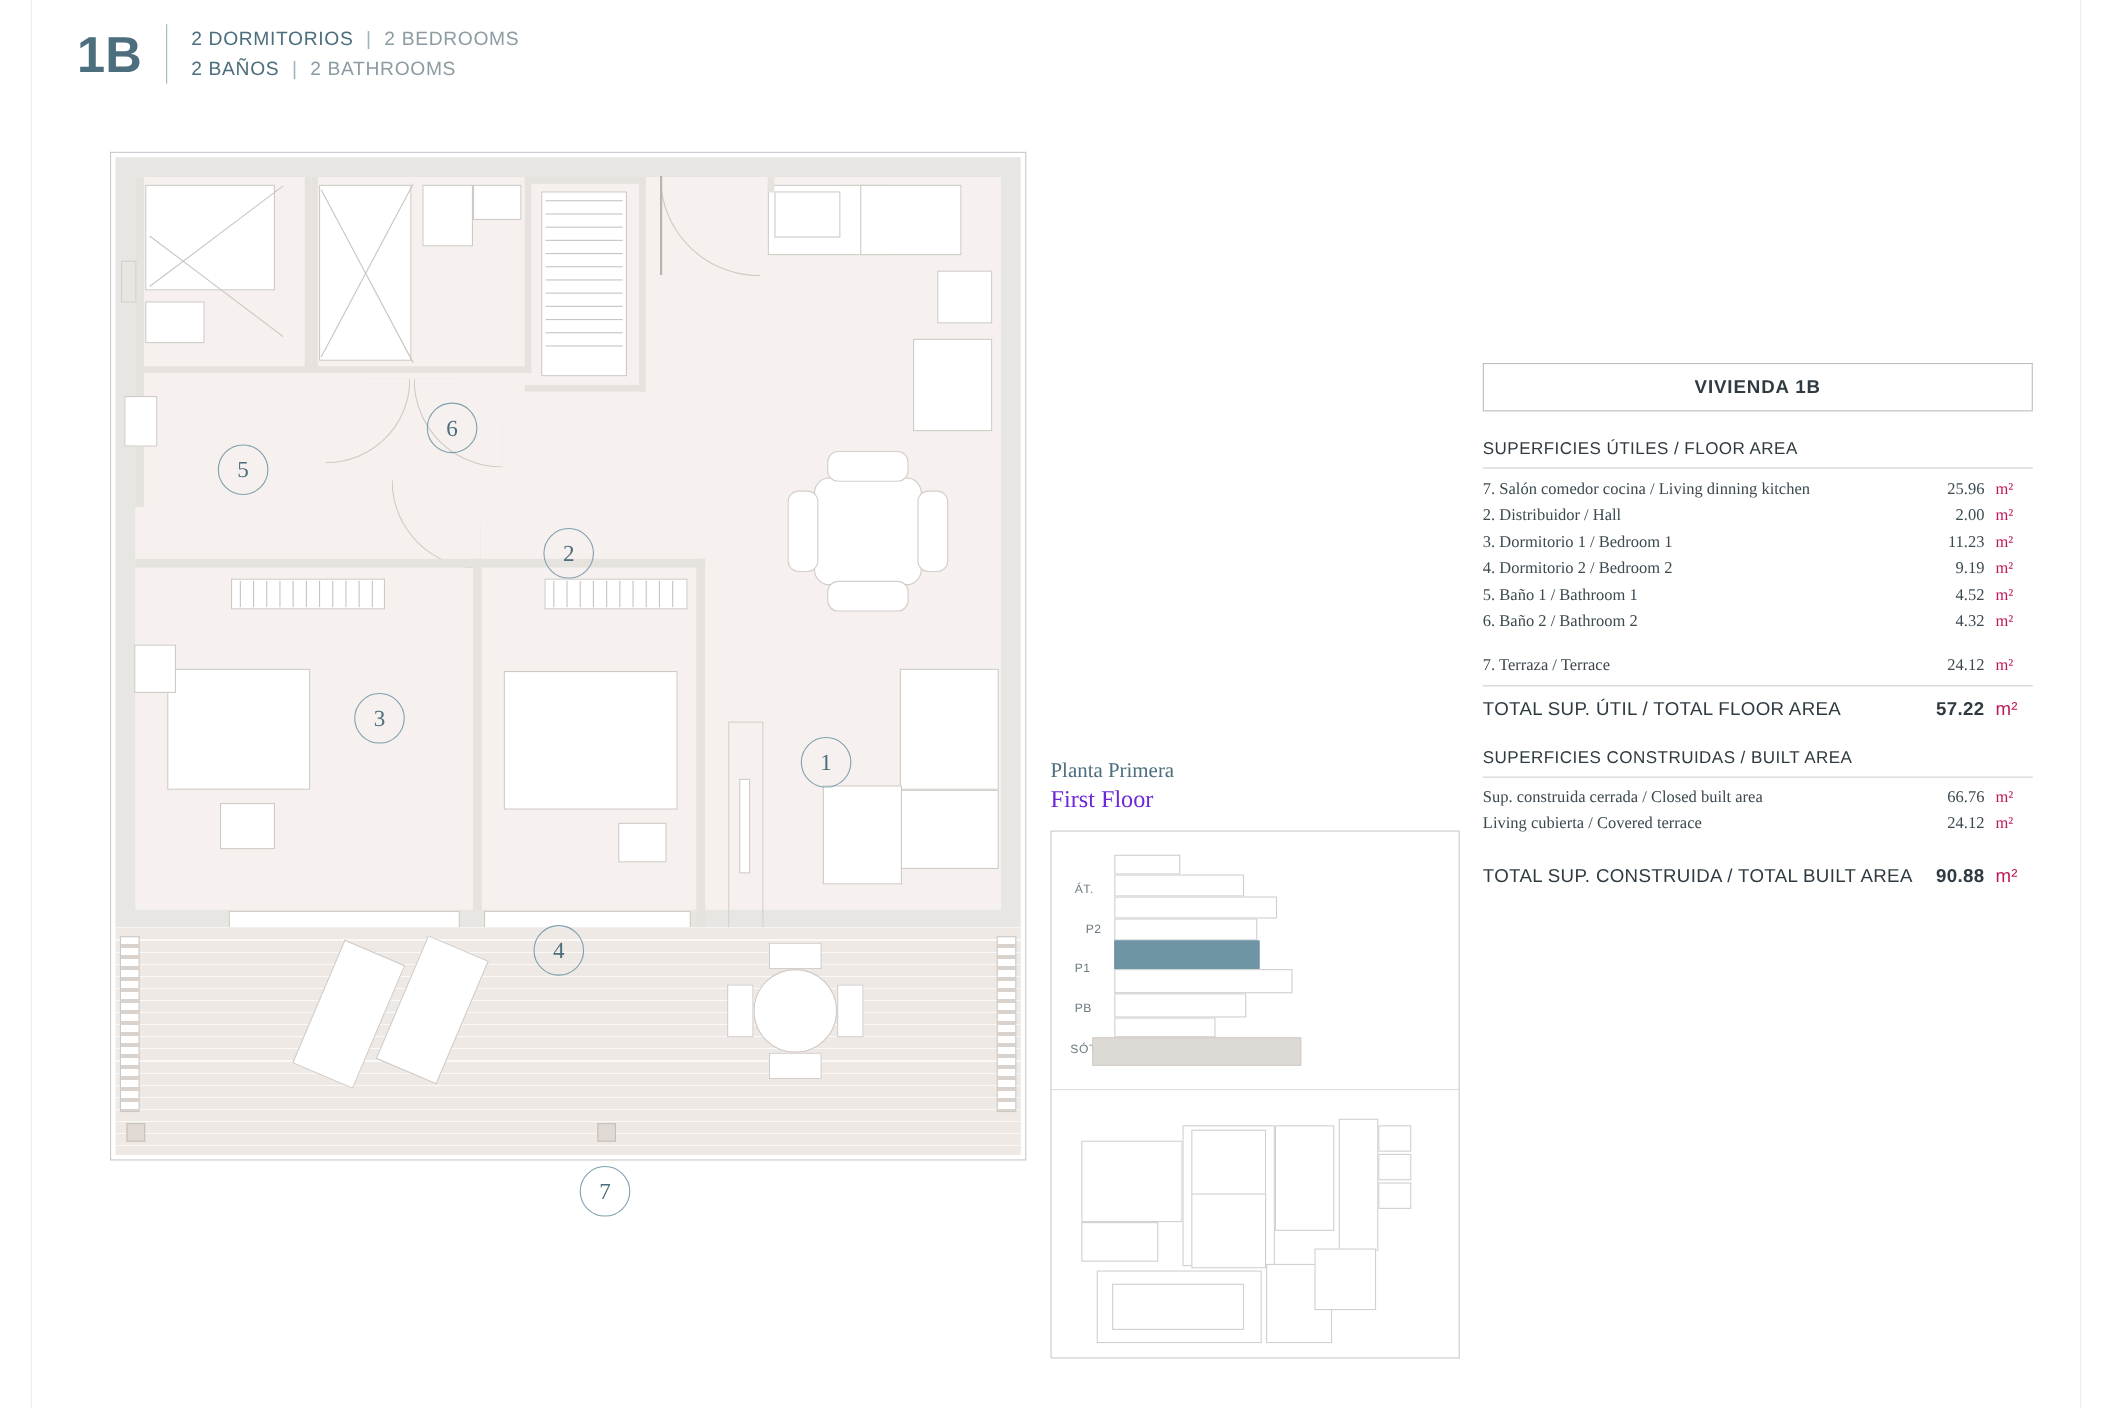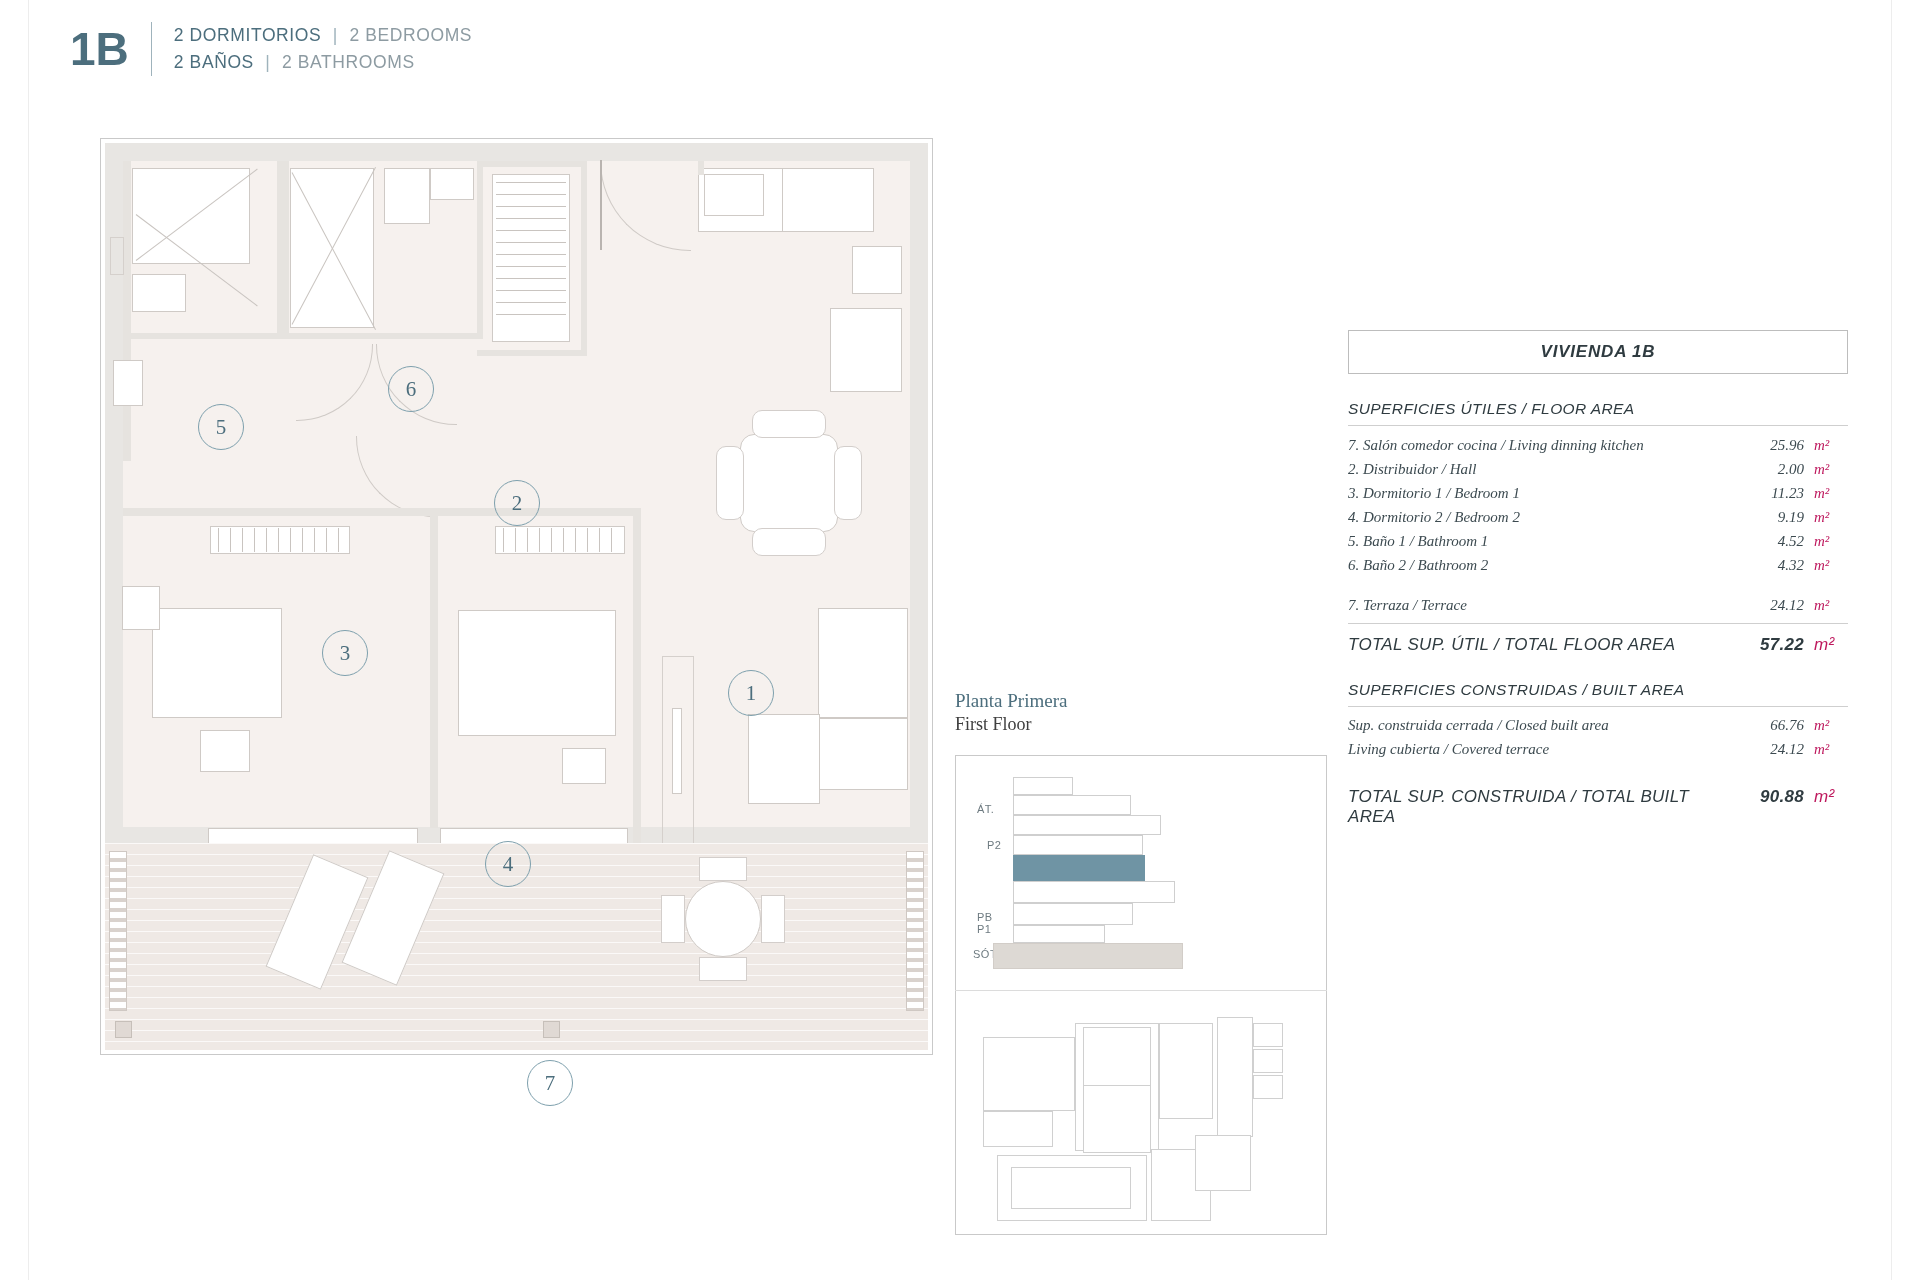--- a/index.html
+++ b/index.html
@@ -195,22 +195,22 @@
     left: 0;
     top: -65px;
     font-size: 19px;
     color: #4c6e7d;
     font-family: "Liberation Serif", serif;
   }
   .kp-sub {
     position: absolute;
     left: 0;
     top: -41px;
-    font-size: 18px;
-    color: #404040;
+    font-size: 22px;
+    color: #6d28d9;
     font-family: "Liberation Serif", serif;
   }
   .kp-frame {
     position: absolute;
     inset: 0;
     border: 1px solid #c9c9c9;
     box-sizing: border-box;
     background: #fff;
   }
   .kp-divider {
@@ -241,21 +241,20 @@
     box-sizing: border-box;
     background: #ffffff;
   }
 
   
   .info {
     position: absolute;
     left: 1348px;
     top: 330px;
     width: 500px;
-    font-style: italic;
   }
   .info-title-box {
     border: 1px solid #bdbdbd;
     height: 42px;
     display: flex;
     align-items: center;
     justify-content: center;
     font-size: 17px;
     font-weight: 700;
     color: #2f3b40;
@@ -495,21 +494,21 @@
 </div>
 
 <div class="keyplan">
   <div class="kp-title">Planta Primera</div>
   <div class="kp-sub">First Floor</div>
   <div class="kp-frame"></div>
   <div class="kp-divider"></div>
 
   <div class="kp-label" style="left:22px; top:48px;">ÁT.</div>
   <div class="kp-label" style="left:22px; top:84px;padding-left:10px;">P2</div>
-  <div class="kp-label" style="left:22px; top:120px;margin-top:48px;">P1</div>
+  <div class="kp-label" style="left:22px; top:120px;">P1</div>
   <div class="kp-label" style="left:22px; top:156px;">PB</div>
   <div class="kp-label" style="left:18px; top:193px;">SÓT.</div>
 
   <div class="kp-bar" style="left:58px; top:22px; width:60px; height:18px;"></div>
   <div class="kp-bar" style="left:58px; top:40px; width:118px; height:20px;"></div>
   <div class="kp-bar" style="left:58px; top:60px; width:148px; height:20px;"></div>
   <div class="kp-bar" style="left:58px; top:80px; width:130px; height:20px;"></div>
   <div class="kp-bar kp-high" style="left:58px; top:100px; width:132px; height:26px;"></div>
   <div class="kp-bar" style="left:58px; top:126px; width:162px; height:22px;"></div>
   <div class="kp-bar" style="left:58px; top:148px; width:120px; height:22px;"></div>

